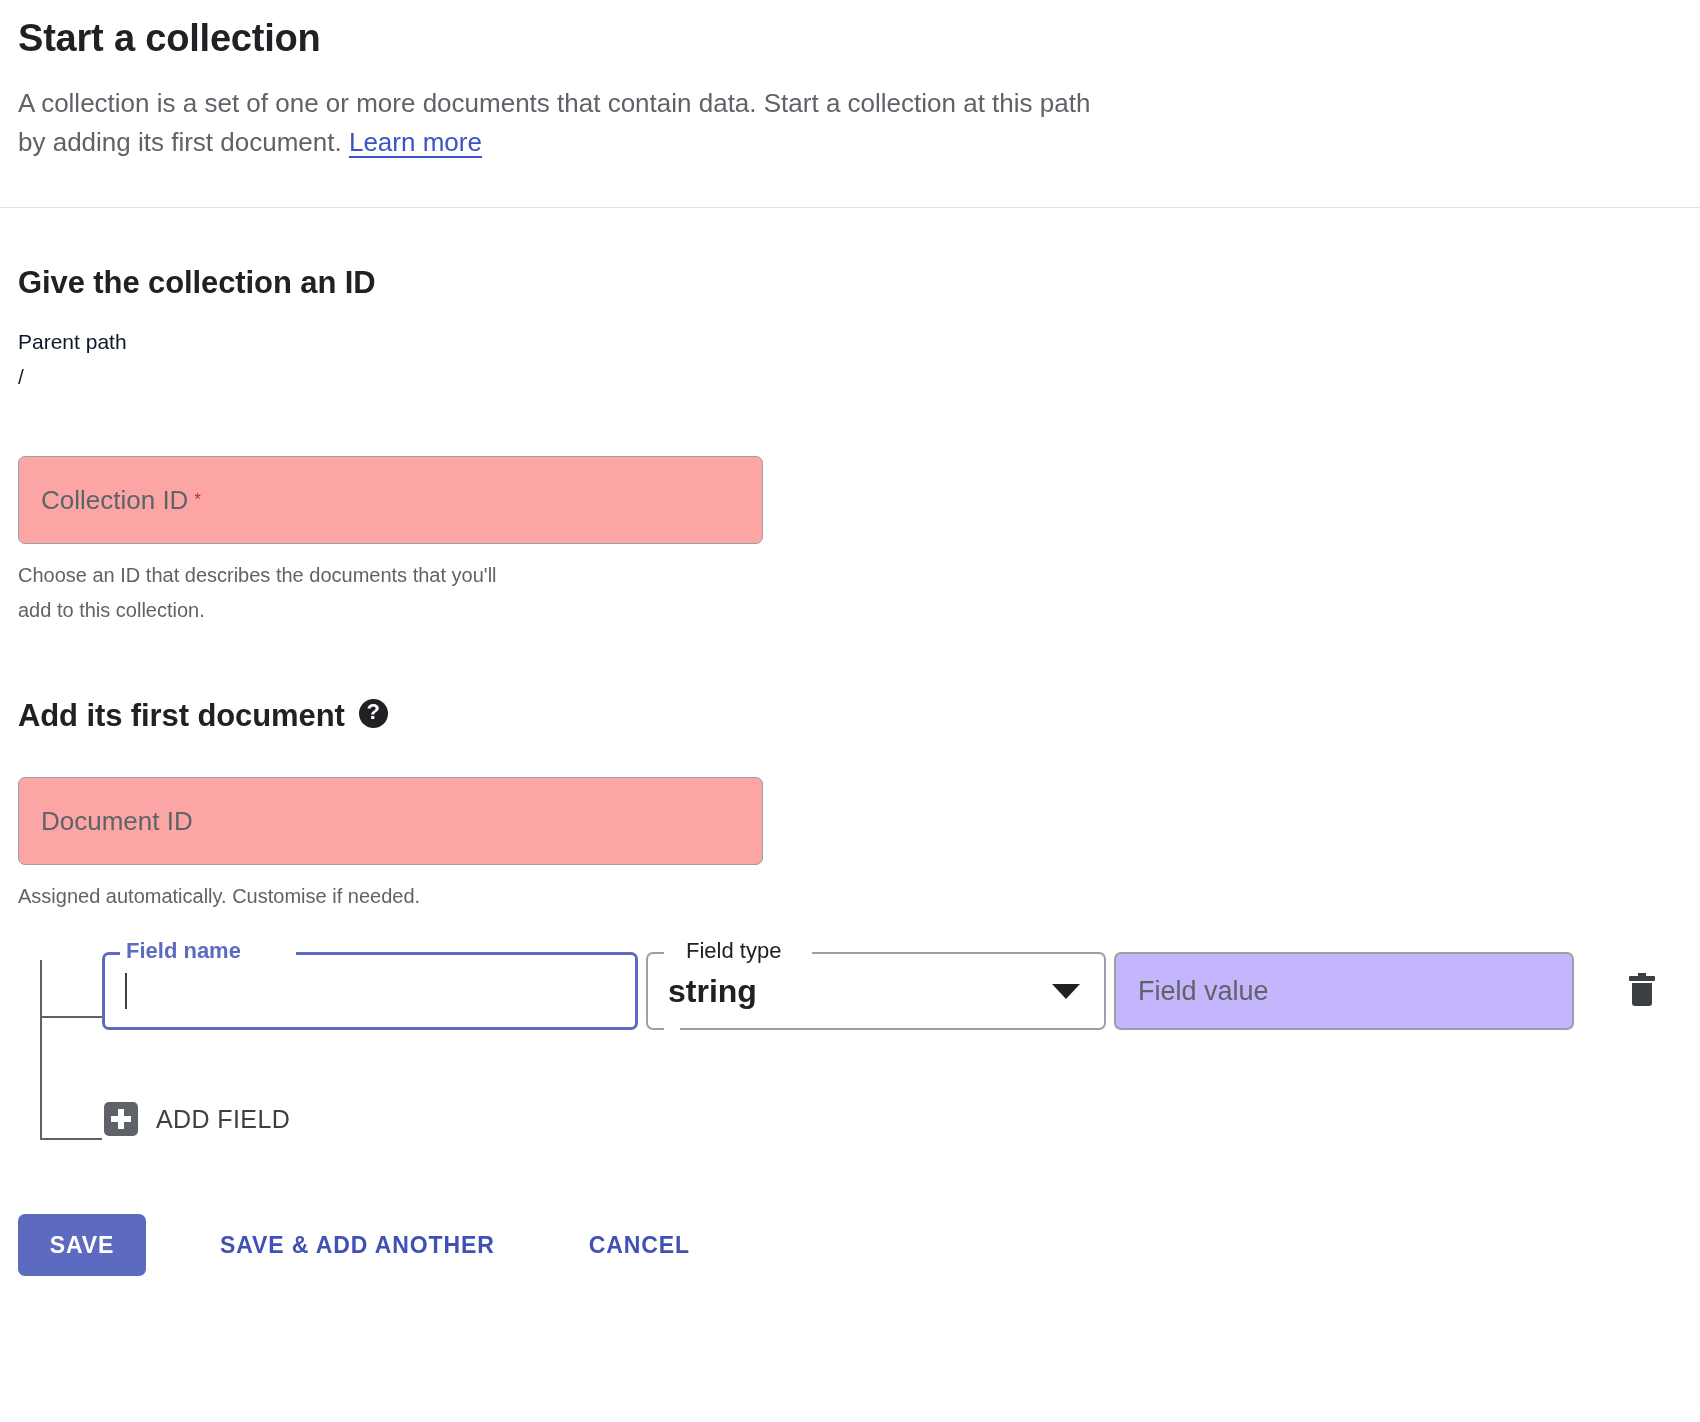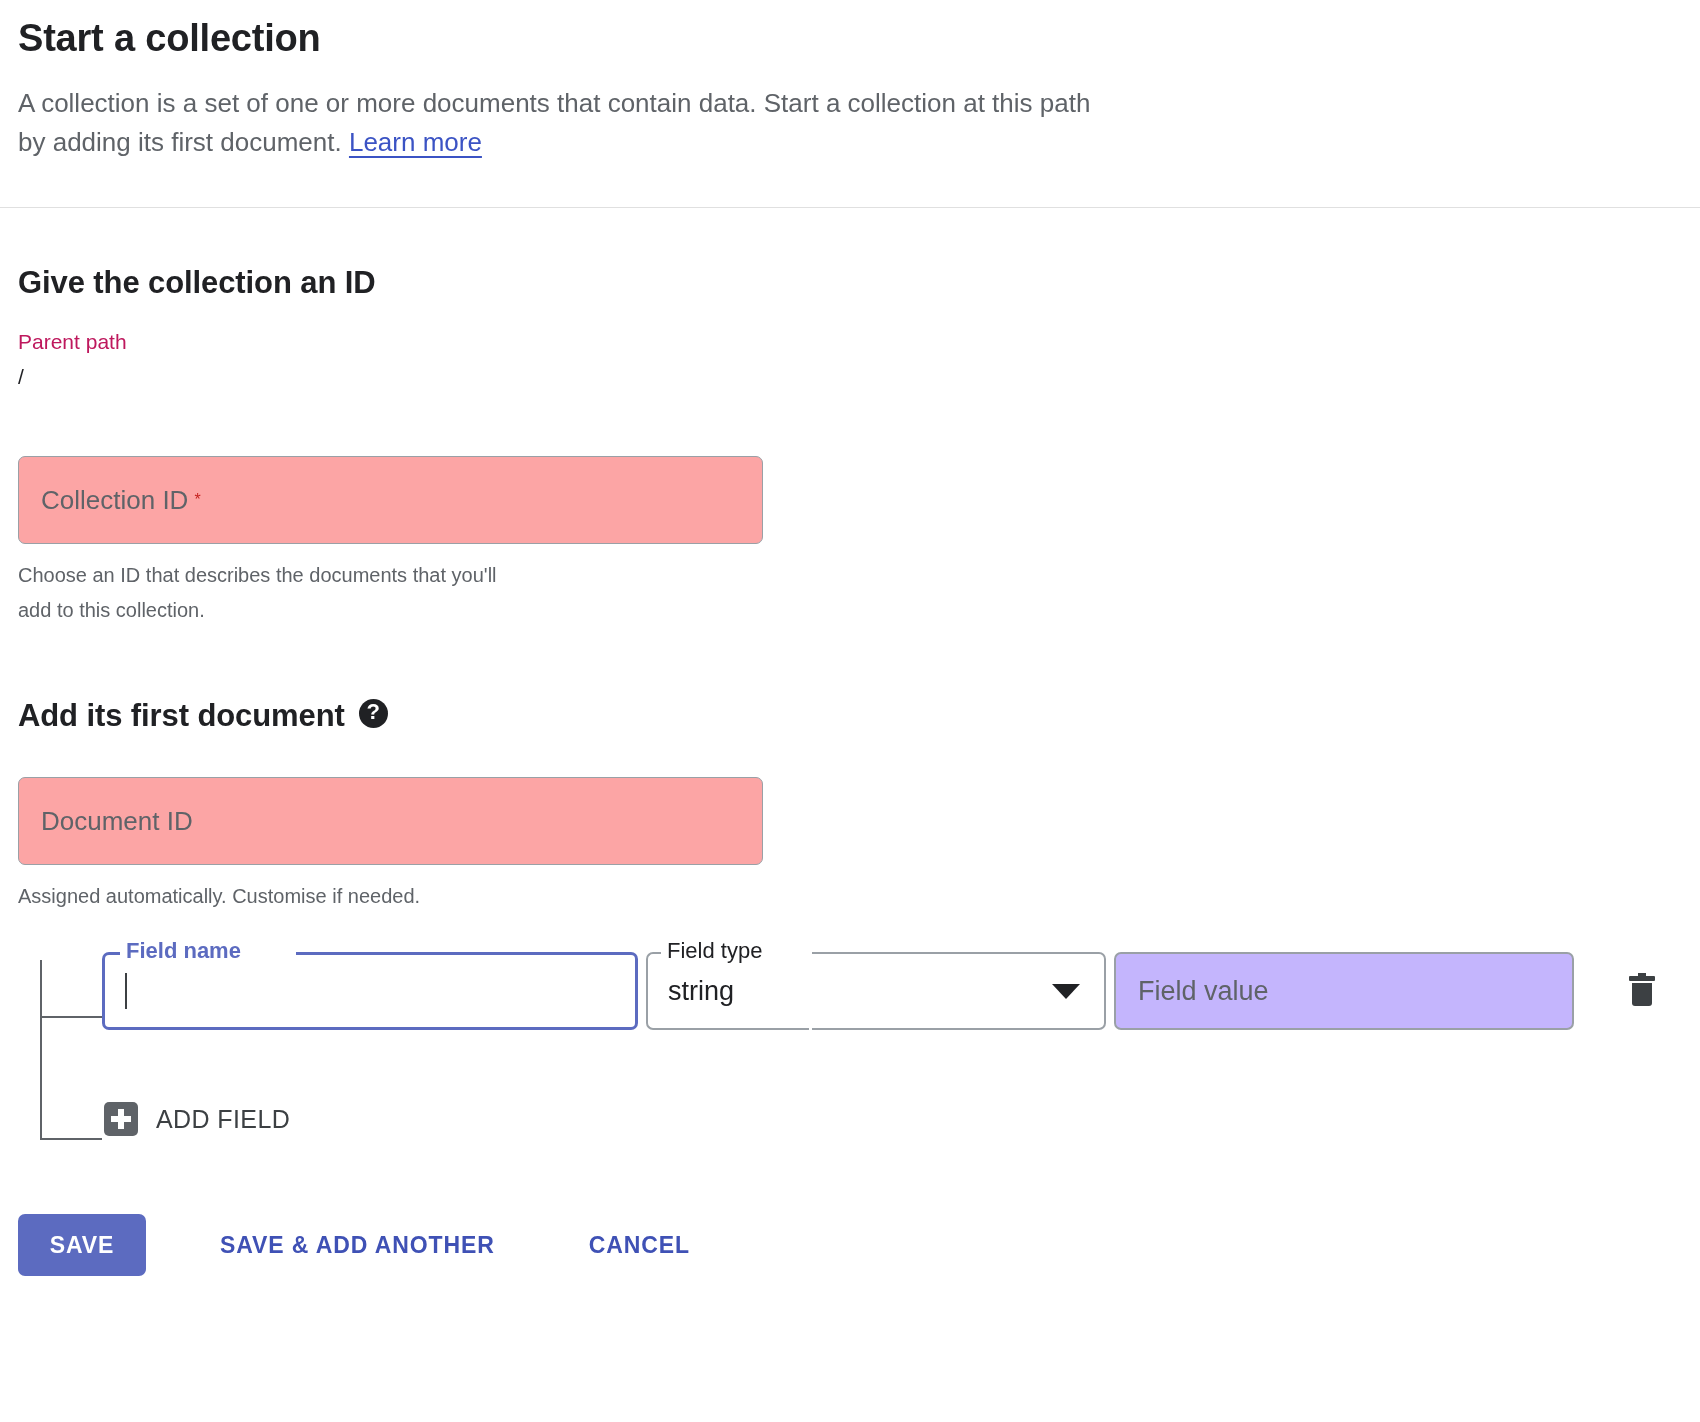--- a/index.html
+++ b/index.html
@@ -55,21 +55,21 @@
     font-size: 31px;
     font-weight: 700;
     color: #202124;
     letter-spacing: -0.1px;
     margin: 0;
   }
   #sec-collection-id { padding-top: 57px; }
 
   .parent-path-label {
     font-size: 21px;
-    color: #be185d;
+    color: #0f172a;
     margin-top: 27px;
     line-height: 28px;
   }
   .parent-path-value {
     font-size: 21px;
     color: #202124;
     line-height: 30px;
     margin-top: 6px;
   }
 
@@ -223,27 +223,28 @@
   #field-name-box .nf-content { padding-left: 22px; }
   .caret {
     display: inline-block;
     width: 2px;
     height: 36px;
     background: #3c4043;
     margin-left: 1px;
   }
 
   #field-type-box { width: 460px; margin-left: 8px; }
-  #field-type-box .nf-notch { left: 15px; width: 148px; }
+  #field-type-box .nf-notch { left: 34px; width: 148px; }
   #field-type-box .nf-trailing { left: 166px; right: 0; }
   .select-value {
-    font-size: 27px;
+    font-size: 32px;
     color: #202124;
     flex: 1;
     line-height: 32px;
+    font-weight: bold;
   }
   .select-arrow {
     width: 0; height: 0;
     border-left: 14px solid transparent;
     border-right: 14px solid transparent;
     border-top: 15px solid #202124;
     margin-right: 4px;
     cursor: pointer;
   }
 

